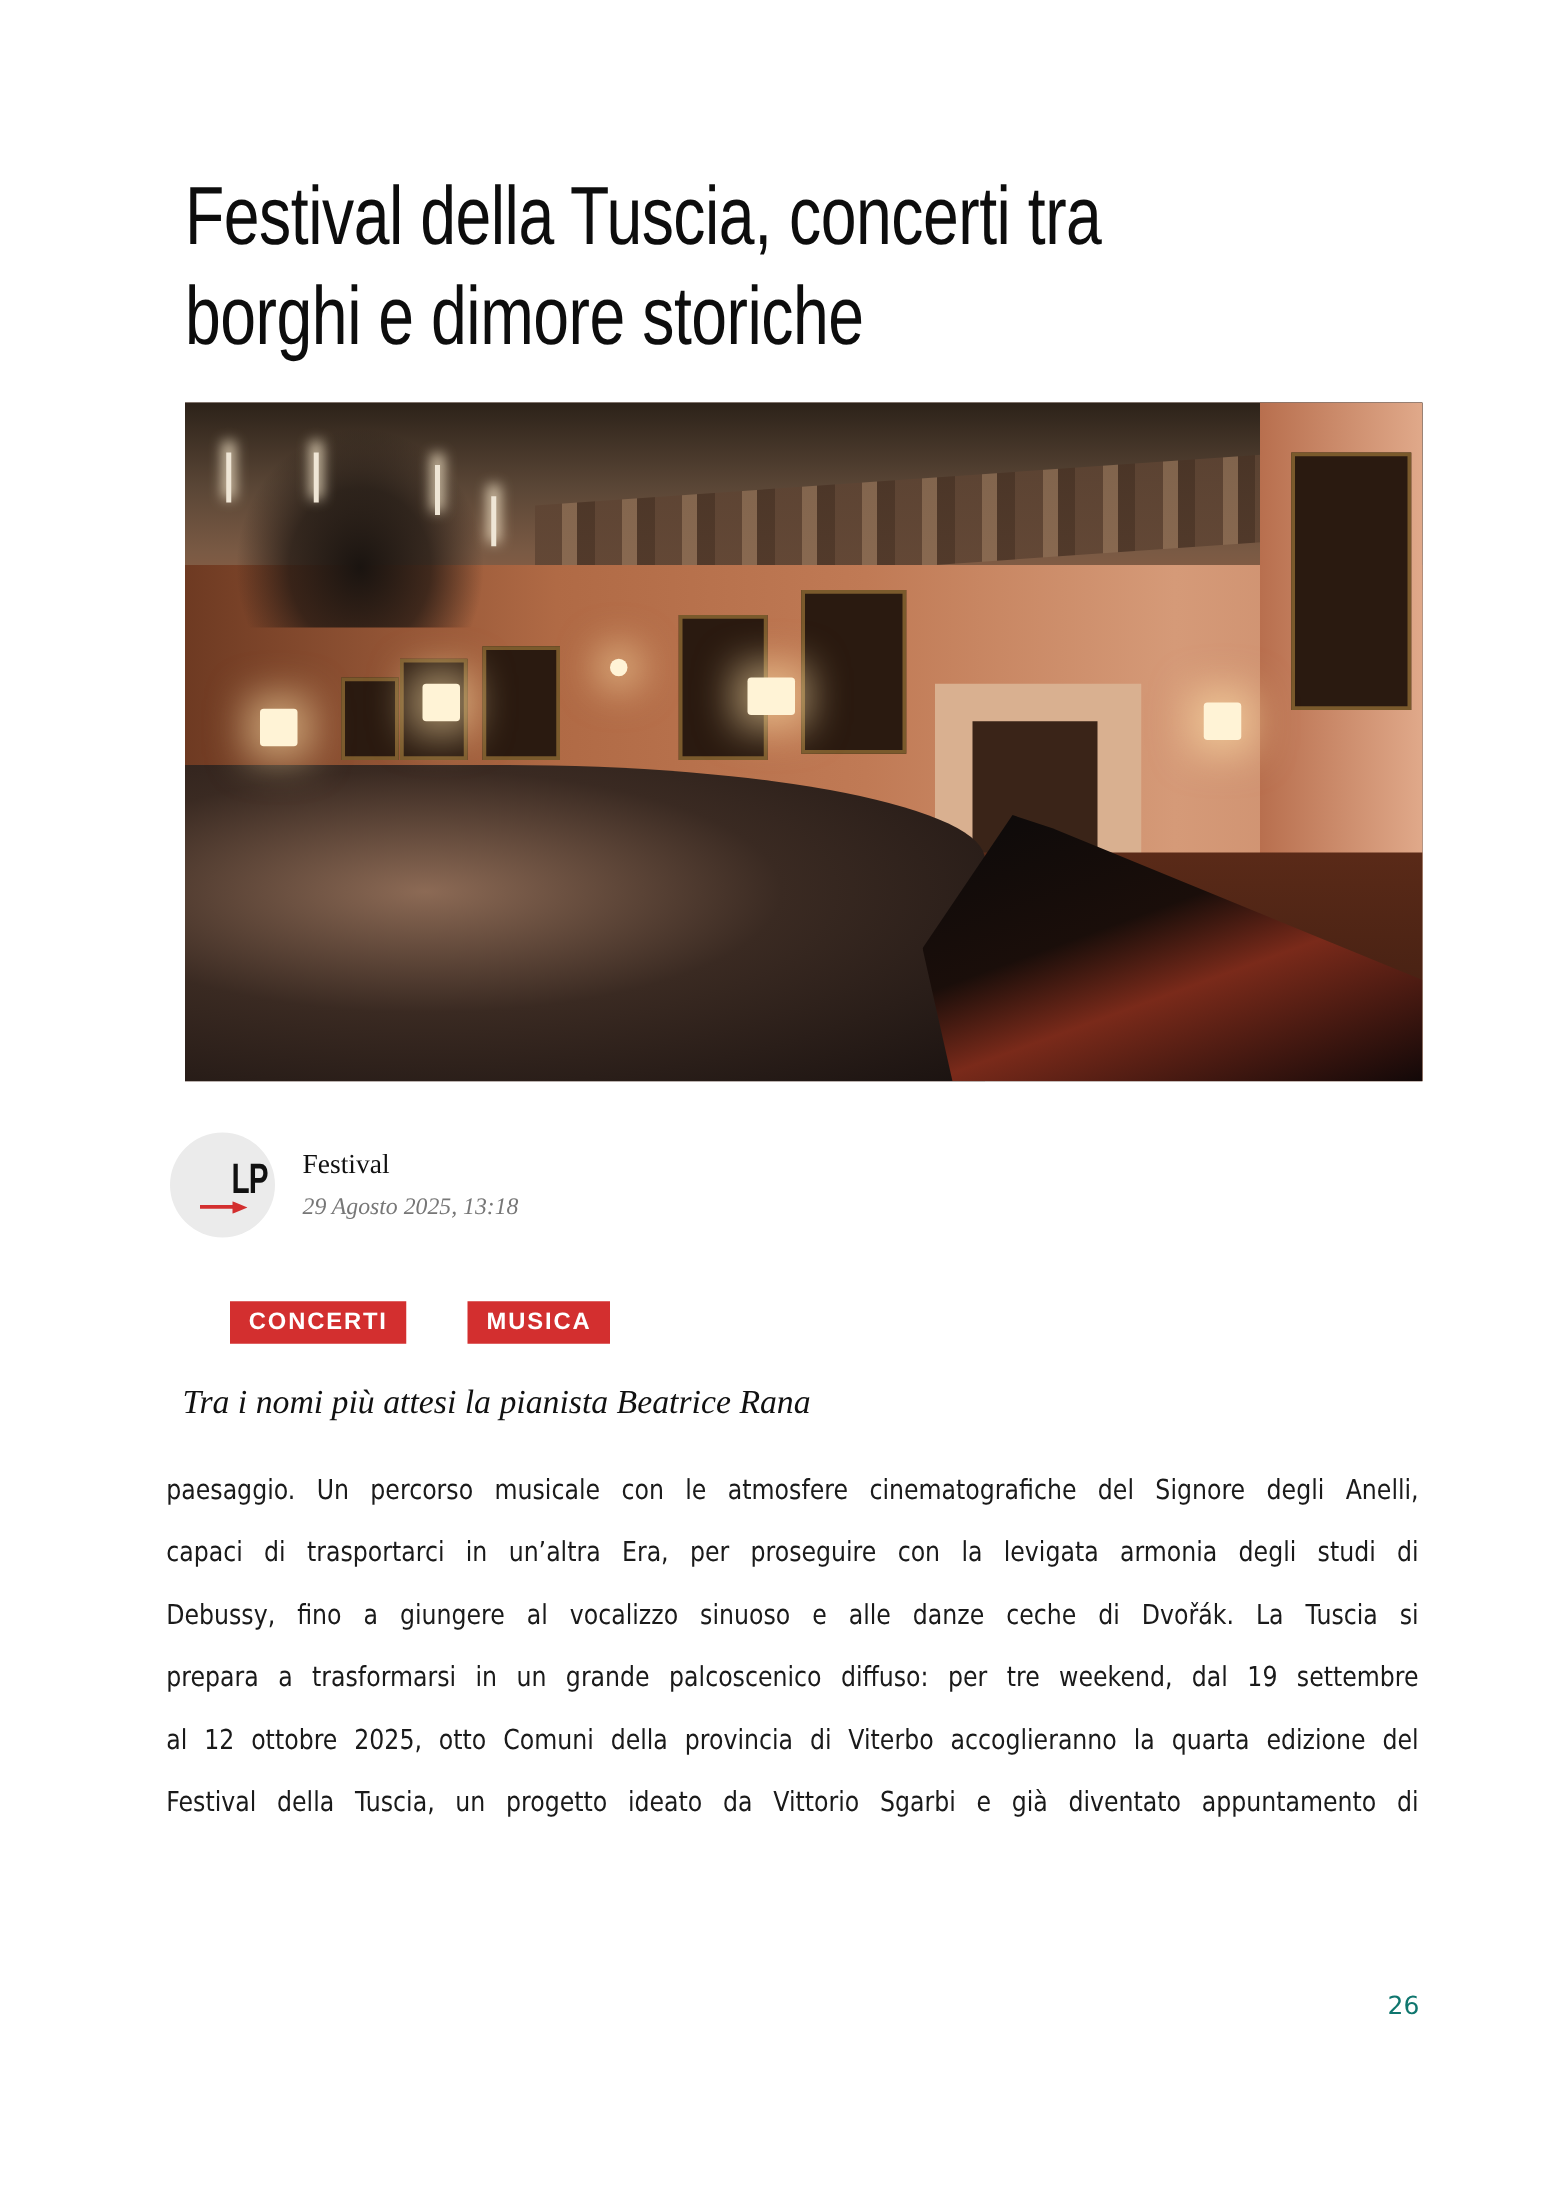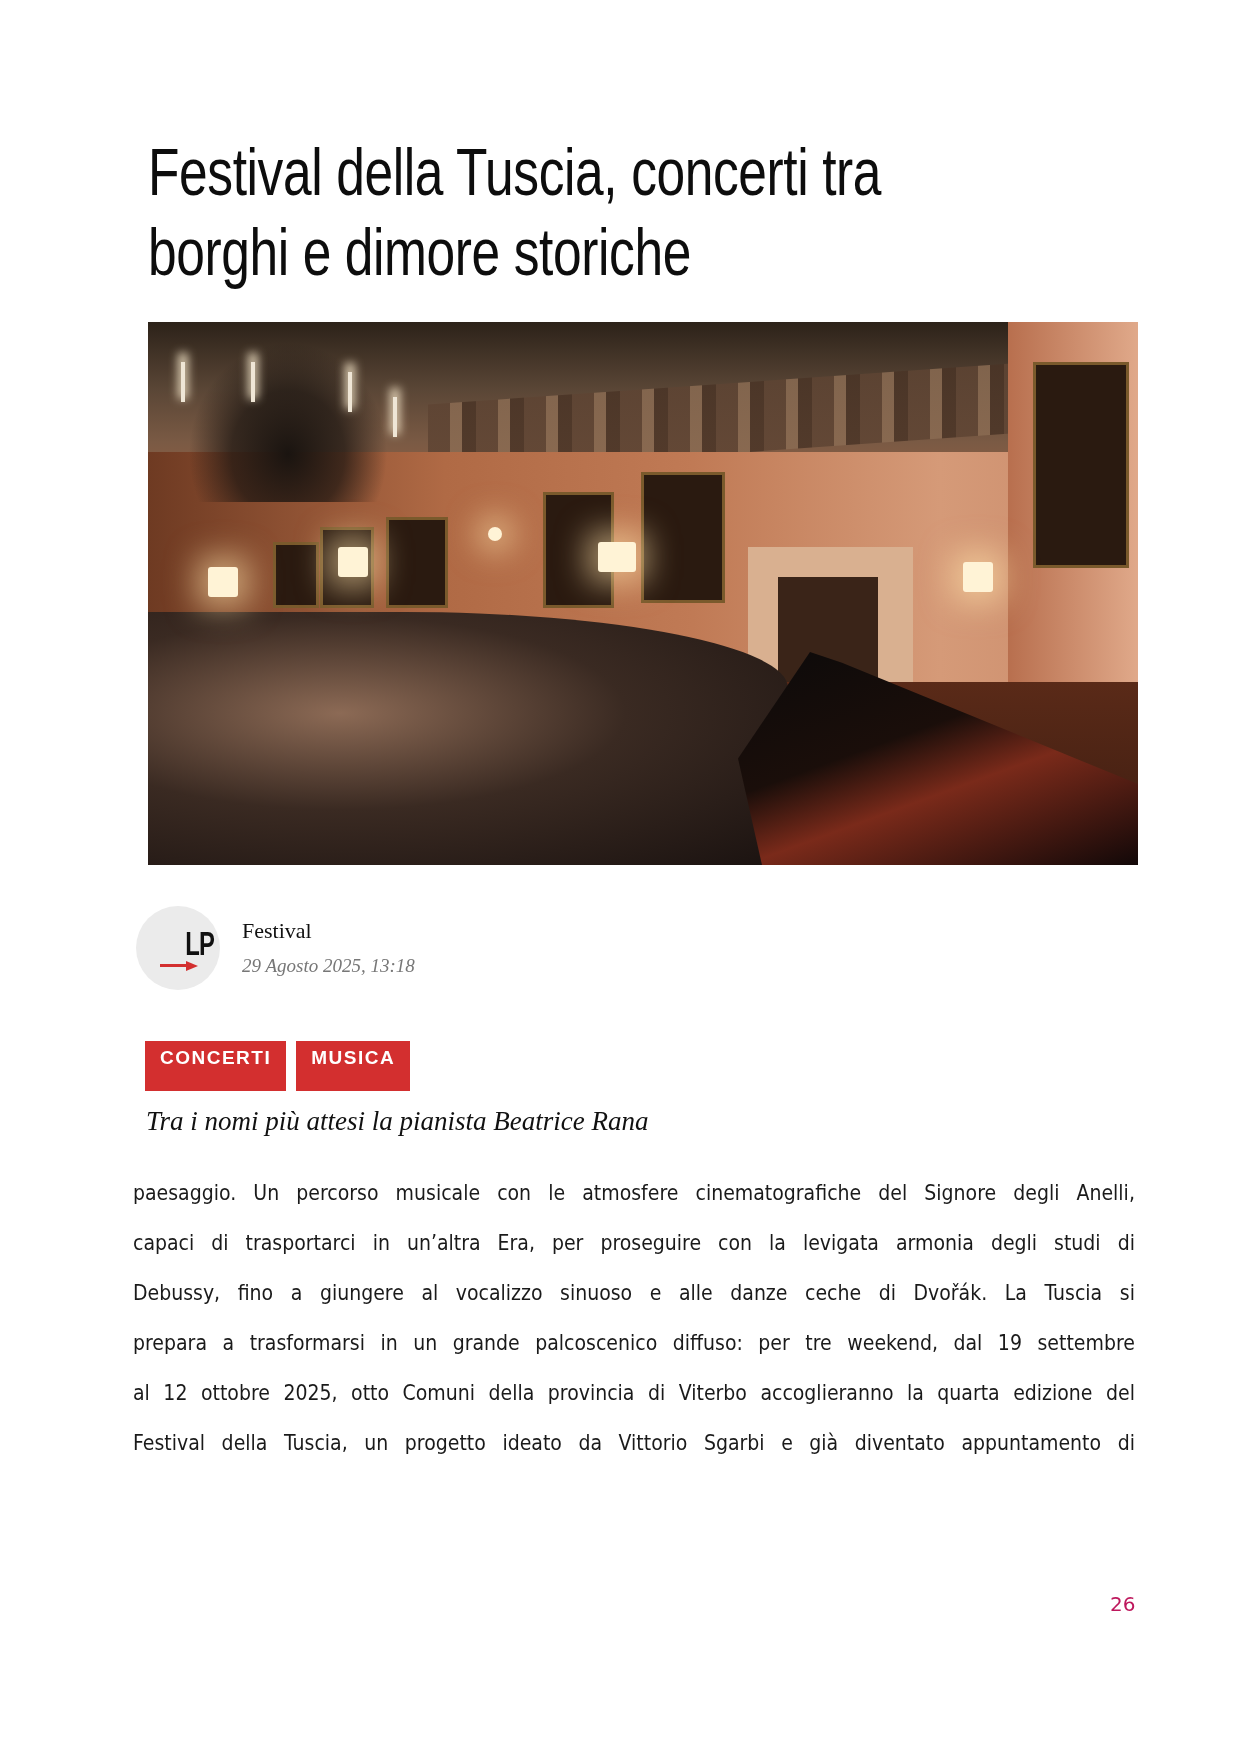--- a/index.html
+++ b/index.html
@@ -59,42 +59,42 @@
     position: absolute; left: 242px; top: 918px;
     font-family: "Liberation Serif", serif; font-size: 22px; color: #111;
   }
   .author-date {
     position: absolute; left: 242px; top: 955px;
     font-family: "Liberation Serif", serif; font-style: italic; font-size: 19px; color: #777;
   }
 
   .tags { position: absolute; left: 145px; top: 1041px; display: flex; gap: 10px; }
   .tag {
-    background: #d32f2f; color: #fff; height: 50px; line-height: 34px; padding: 0 15px;
+    background: #d32f2f; color: #fff; height: 34px; line-height: 34px; padding: 0 15px;
     font-family: "Liberation Sans", sans-serif; font-weight: 700; font-size: 19px;
-    letter-spacing: 1.5px; display: inline-block;
+    letter-spacing: 1.5px; display: inline-block; margin-left: 39px;
   }
 
   .subtitle {
     position: absolute; left: 146px; top: 1106px;
     font-family: "Liberation Serif", serif; font-style: italic; font-size: 27px; color: #111; text-align: center;
   }
 
   .body {
     position: absolute; left: 133px; top: 1168px; width: 1002px; margin: 0;
     font-family: "DejaVu Sans", sans-serif; font-size: 22px; line-height: 50px;
     color: #1a1a1a; text-align: justify;
   }
   .body .ln { display: block; text-align: justify; text-align-last: justify; white-space: nowrap;
     transform-origin: left; }
   .body .ln-inner { display: inline-block; transform: scaleX(.86); transform-origin: left; width: 1165px; text-align: justify; text-align-last: justify; }
 
   .page-number {
     position: absolute; left: 1110px; top: 1592px;
-    font-family: "DejaVu Sans", sans-serif; font-size: 20px; color: #be185d;
+    font-family: "DejaVu Sans", sans-serif; font-size: 20px; color: #0f766e;
   }
 </style>
 </head>
 <body>
 
 <div class="page">
 
   <h1 class="title">
     <span>Festival della Tuscia, concerti tra</span>
     <span>borghi e dimore storiche</span>

